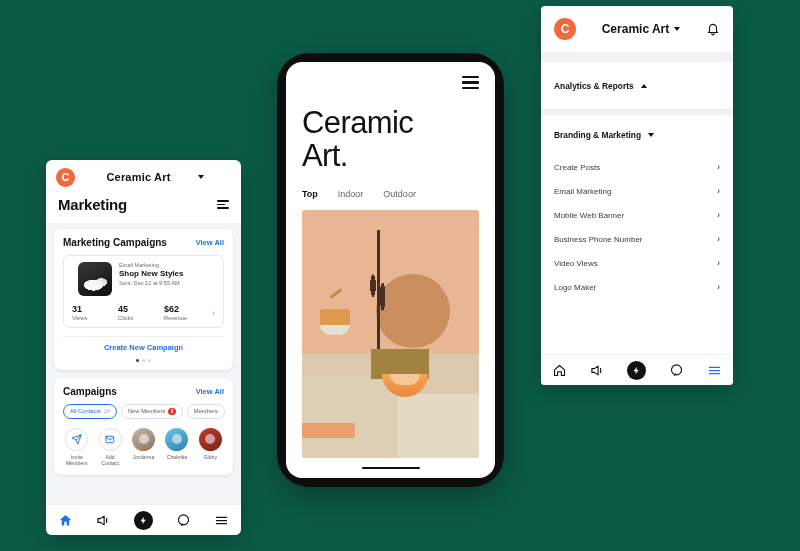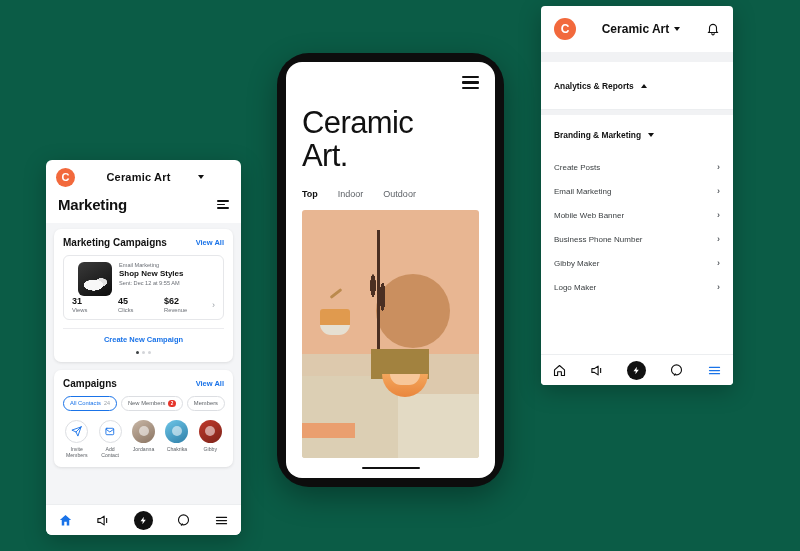--- a/index.html
+++ b/index.html
@@ -69,21 +69,21 @@
     background:
       radial-gradient(ellipse 16px 9px at 46% 68%, #f7f7f7 0 60%, transparent 61%),
       radial-gradient(ellipse 10px 7px at 68% 60%, #e2e2e2 0 60%, transparent 61%),
       linear-gradient(150deg,#3a3a3a,#0d0d0d);
   }
   .camp-meta { flex: 1; min-width: 0; }
   .camp-kind { font-size: 5.6px; color: #6b6f76; margin-bottom: 1px; }
   .camp-name { font-size: 8px; font-weight: bold; color: #111; margin-bottom: 2px; }
   .camp-sent { font-size: 5.6px; color: #6b6f76; }
 
-  .stats-row { display: flex; align-items: center; margin-top: 0; padding: 0 2px; }
+  .stats-row { display: flex; align-items: center; margin-top: 8px; padding: 0 2px; }
   .stat { flex: 1; }
   .stat-val { font-size: 9px; font-weight: bold; color: #111; }
   .stat-lbl { font-size: 5.8px; color: #6b6f76; margin-top: 1px; }
   .arrow-r { font-size: 9px; color: #9aa0a6; padding-left: 2px; }
 
   .divider-l { height: 1px; background: #ececef; margin: 8px 0 6px; }
   .cta { text-align: center; font-size: 7.5px; font-weight: bold; color: #1a73e8; padding-bottom: 2px; }
 
   .dots { display: flex; gap: 3px; justify-content: center; padding: 5px 0 0; }
   .dots span { width: 3px; height: 3px; border-radius: 50%; background: #d3d5d9; }
@@ -476,21 +476,21 @@
       </div>
       <div class="menu-item">
         <span class="menu-label">Mobile Web Banner</span>
         <span class="chev-r">›</span>
       </div>
       <div class="menu-item">
         <span class="menu-label">Business Phone Number</span>
         <span class="chev-r">›</span>
       </div>
       <div class="menu-item">
-        <span class="menu-label">Gibby Maker</span>
+        <span class="menu-label">Video Views</span>
         <span class="chev-r">›</span>
       </div>
       <div class="menu-item">
         <span class="menu-label">Logo Maker</span>
         <span class="chev-r">›</span>
       </div>
     </div>
 
     <div class="botnav rp-nav">
       <div class="nav-ico">

